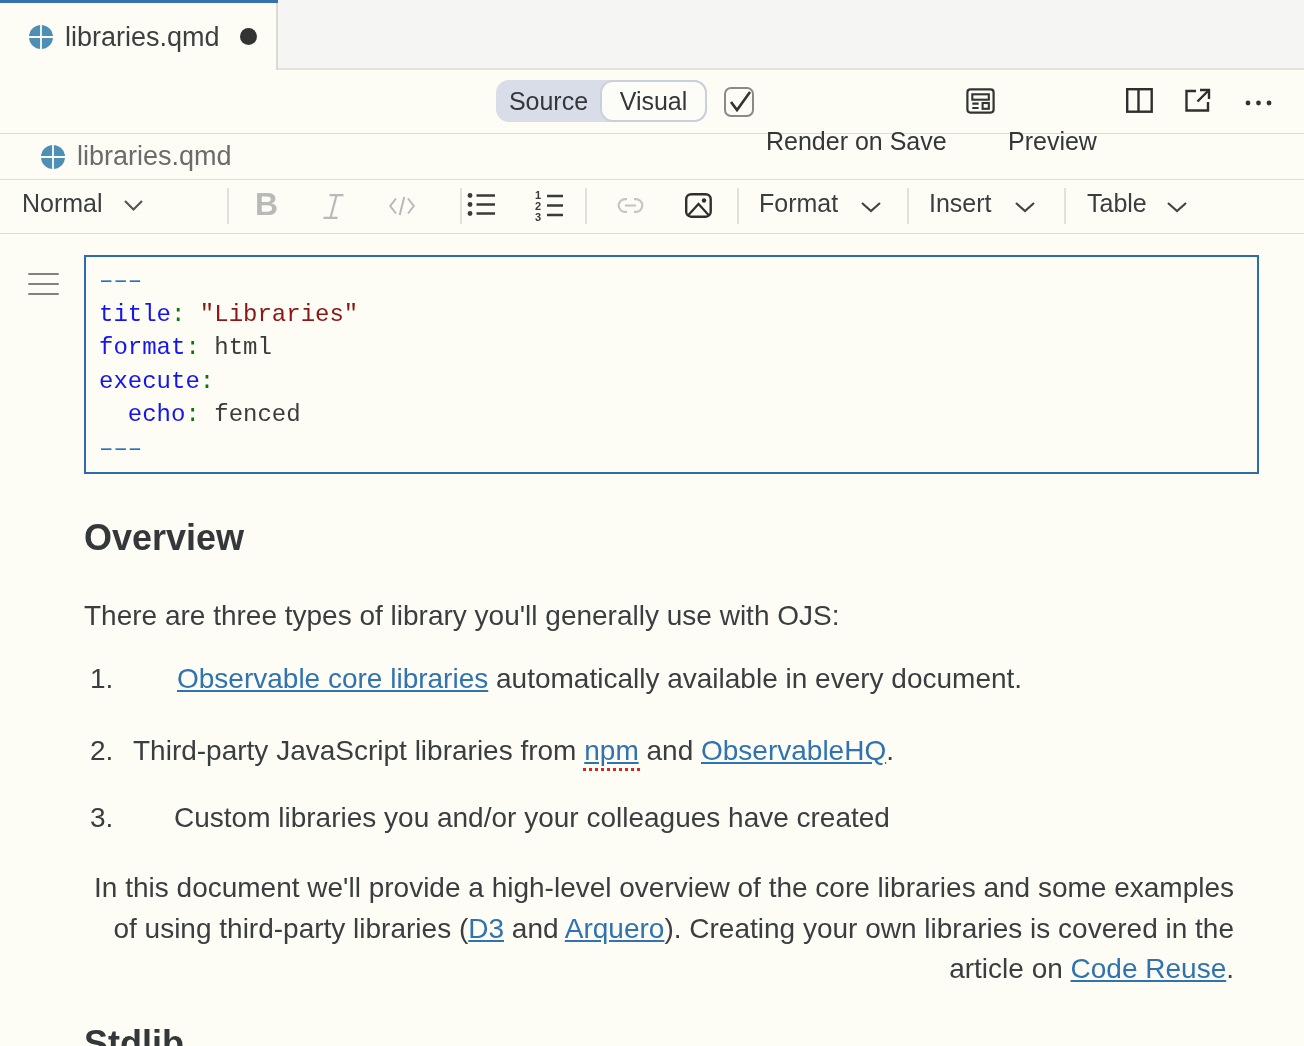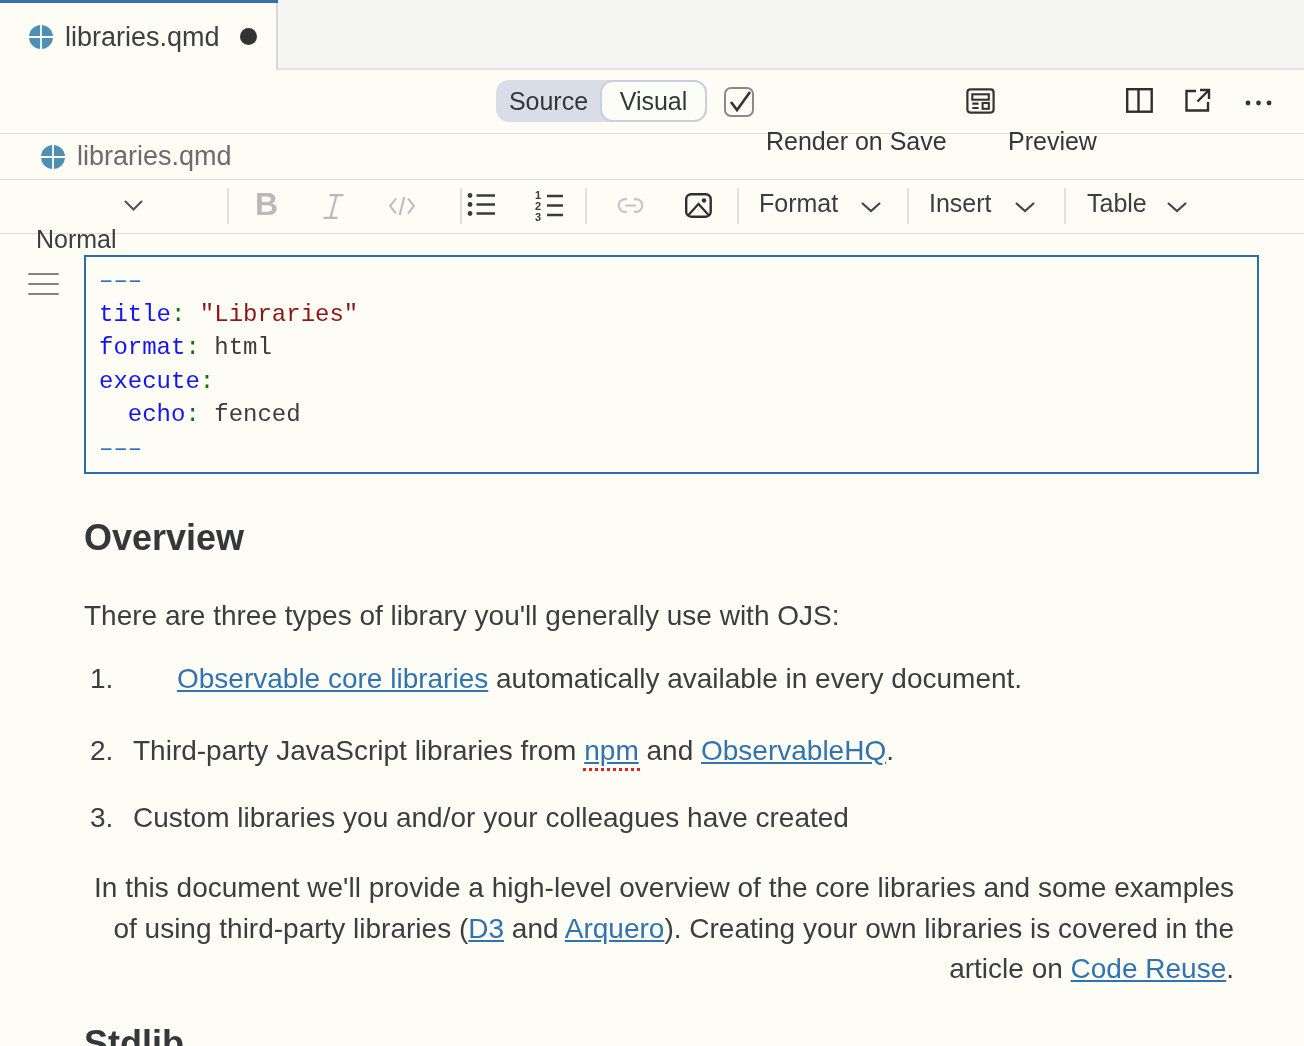--- a/index.html
+++ b/index.html
@@ -98,21 +98,21 @@
 </svg>
 
 <div class="abs breadcrumb"></div>
 <svg class="abs qicon" style="left:41px;top:145px;" viewBox="0 0 24 24">
   <circle cx="12" cy="12" r="12" fill="#4d8fb5"></circle>
   <path d="M0 12 H24 M12 0 V24" stroke="#fdfdf5" stroke-width="1.8"></path>
 </svg>
 <div class="abs bctext" style="top:141px;">libraries.qmd</div>
 
 <div class="abs toolbar2"></div>
-<div class="abs tb2text" style="left:36px;top:189px;margin-top:36px;">Normal</div>
+<div class="abs tb2text" style="left:22px;top:189px;">Normal</div>
 <svg class="abs" style="left:123px;top:199px;" width="21" height="13" viewBox="0 0 21 13">
   <path d="M2 2 L10.5 10.5 L19 2" fill="none" stroke="#555" stroke-width="2.2"></path>
 </svg>
 <div class="abs sep" style="left:227px;"></div>
 <div class="abs" style="left:255px;top:186px;font-size:32px;font-weight:bold;color:#b9b9b9;">B</div>
 <svg class="abs" style="left:322px;top:194px;" width="23" height="25" viewBox="0 0 23 25">
   <path d="M7.5 1.2 H21.5 M1.5 23.8 H15.5 M14.5 1.2 L8.5 23.8" fill="none" stroke="#b9b9b9" stroke-width="2.2"></path>
 </svg>
 <svg class="abs" style="left:388px;top:196px;" width="28" height="20" viewBox="0 0 28 20">
   <path d="M8 2.5 L2.2 10 L8 17.5 M20 2.5 L25.8 10 L20 17.5 M16.3 1 L11.7 19" fill="none" stroke="#b9b9b9" stroke-width="2"></path>
@@ -169,15 +169,15 @@
   <span class="yk">echo</span><span class="yc">:</span> fenced
 <span class="yb">–––</span></pre>
   </div>
 <h2 style="top:517px;">Overview</h2>
 <div class="body-text" style="top:596px;">There are three types of library you'll generally use with OJS:</div>
 <div class="body-text num" style="top:659px;">1.</div>
 <div class="body-text li-text" style="top:659px;margin-left:44px;"><a>Observable core libraries</a> automatically available in every document.</div>
 <div class="body-text num" style="top:731px;">2.</div>
 <div class="body-text li-text" style="top:731px;">Third-party JavaScript libraries from <a class="sq">npm</a> and <a>ObservableHQ</a>.</div>
 <div class="body-text num" style="top:798px;">3.</div>
-<div class="body-text li-text" style="top:798px;">Custom libraries you and/or your colleagues have created</div>
+<div class="body-text li-text" style="top:798px;margin-left:41px;">Custom libraries you and/or your colleagues have created</div>
 <div class="body-text" style="top:868px;width:1150px;">In this document we'll provide a high-level overview of the core libraries and some examples of using third-party libraries (<a>D3</a> and <a>Arquero</a>). Creating your own libraries is covered in the article on <a>Code Reuse</a>.</div>
 <h2 style="top:1023px;">Stdlib</h2>
 
 </body></html>

